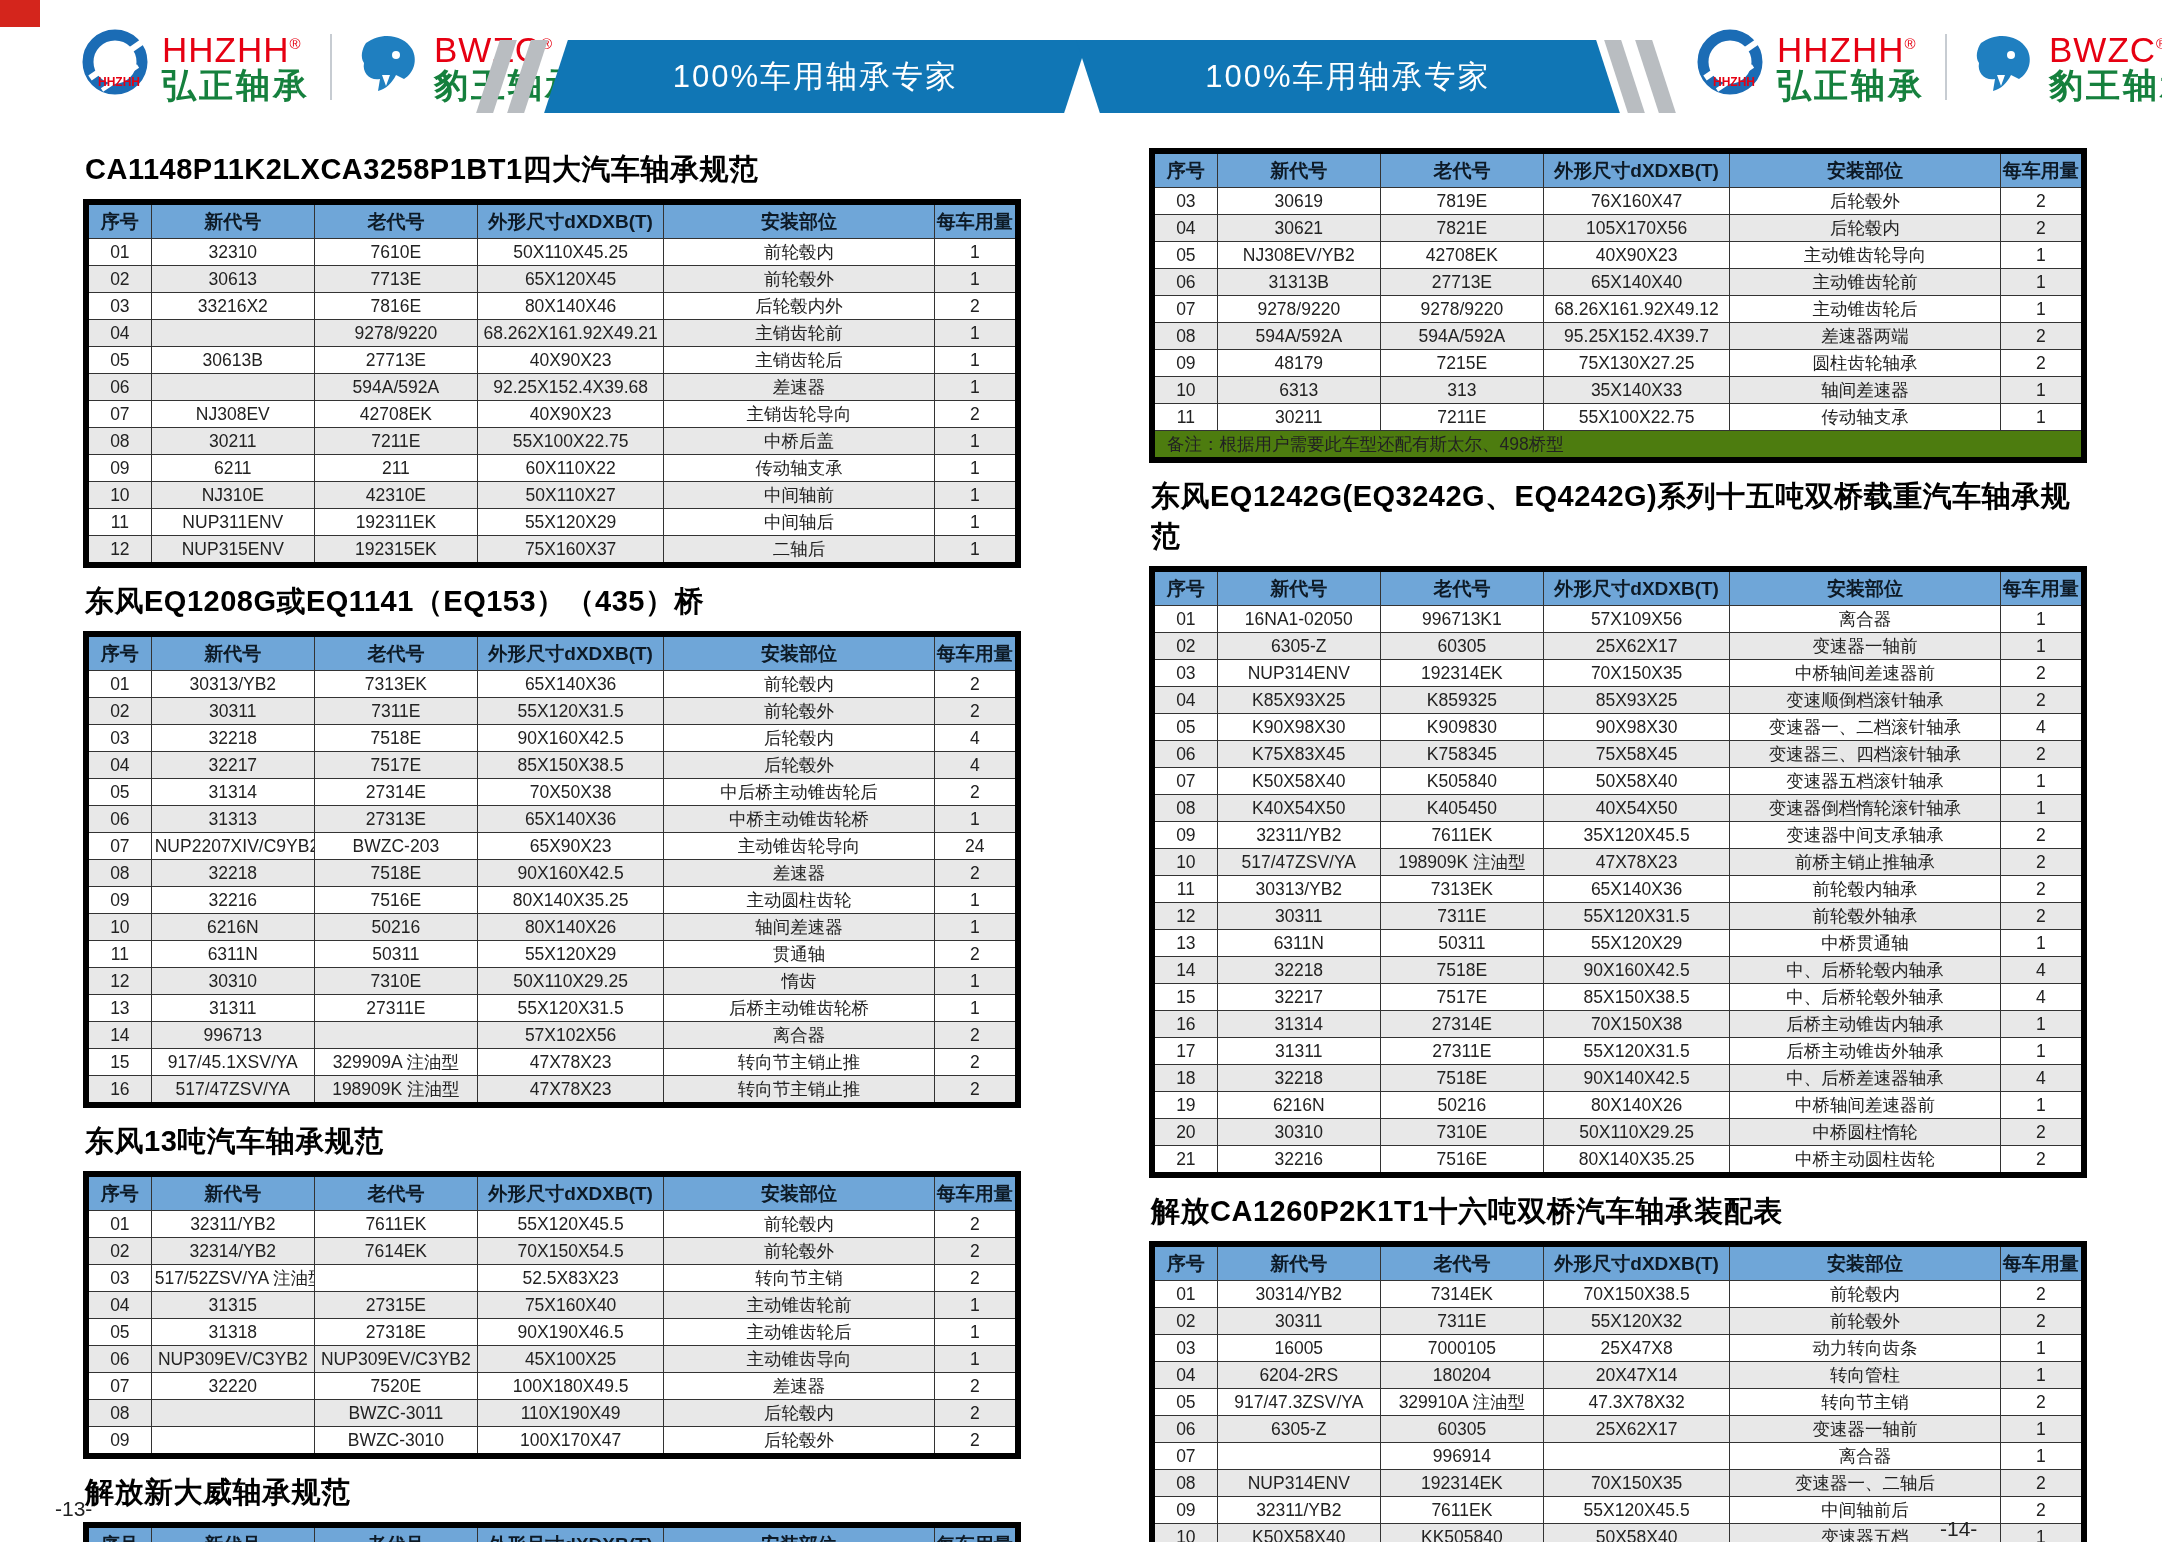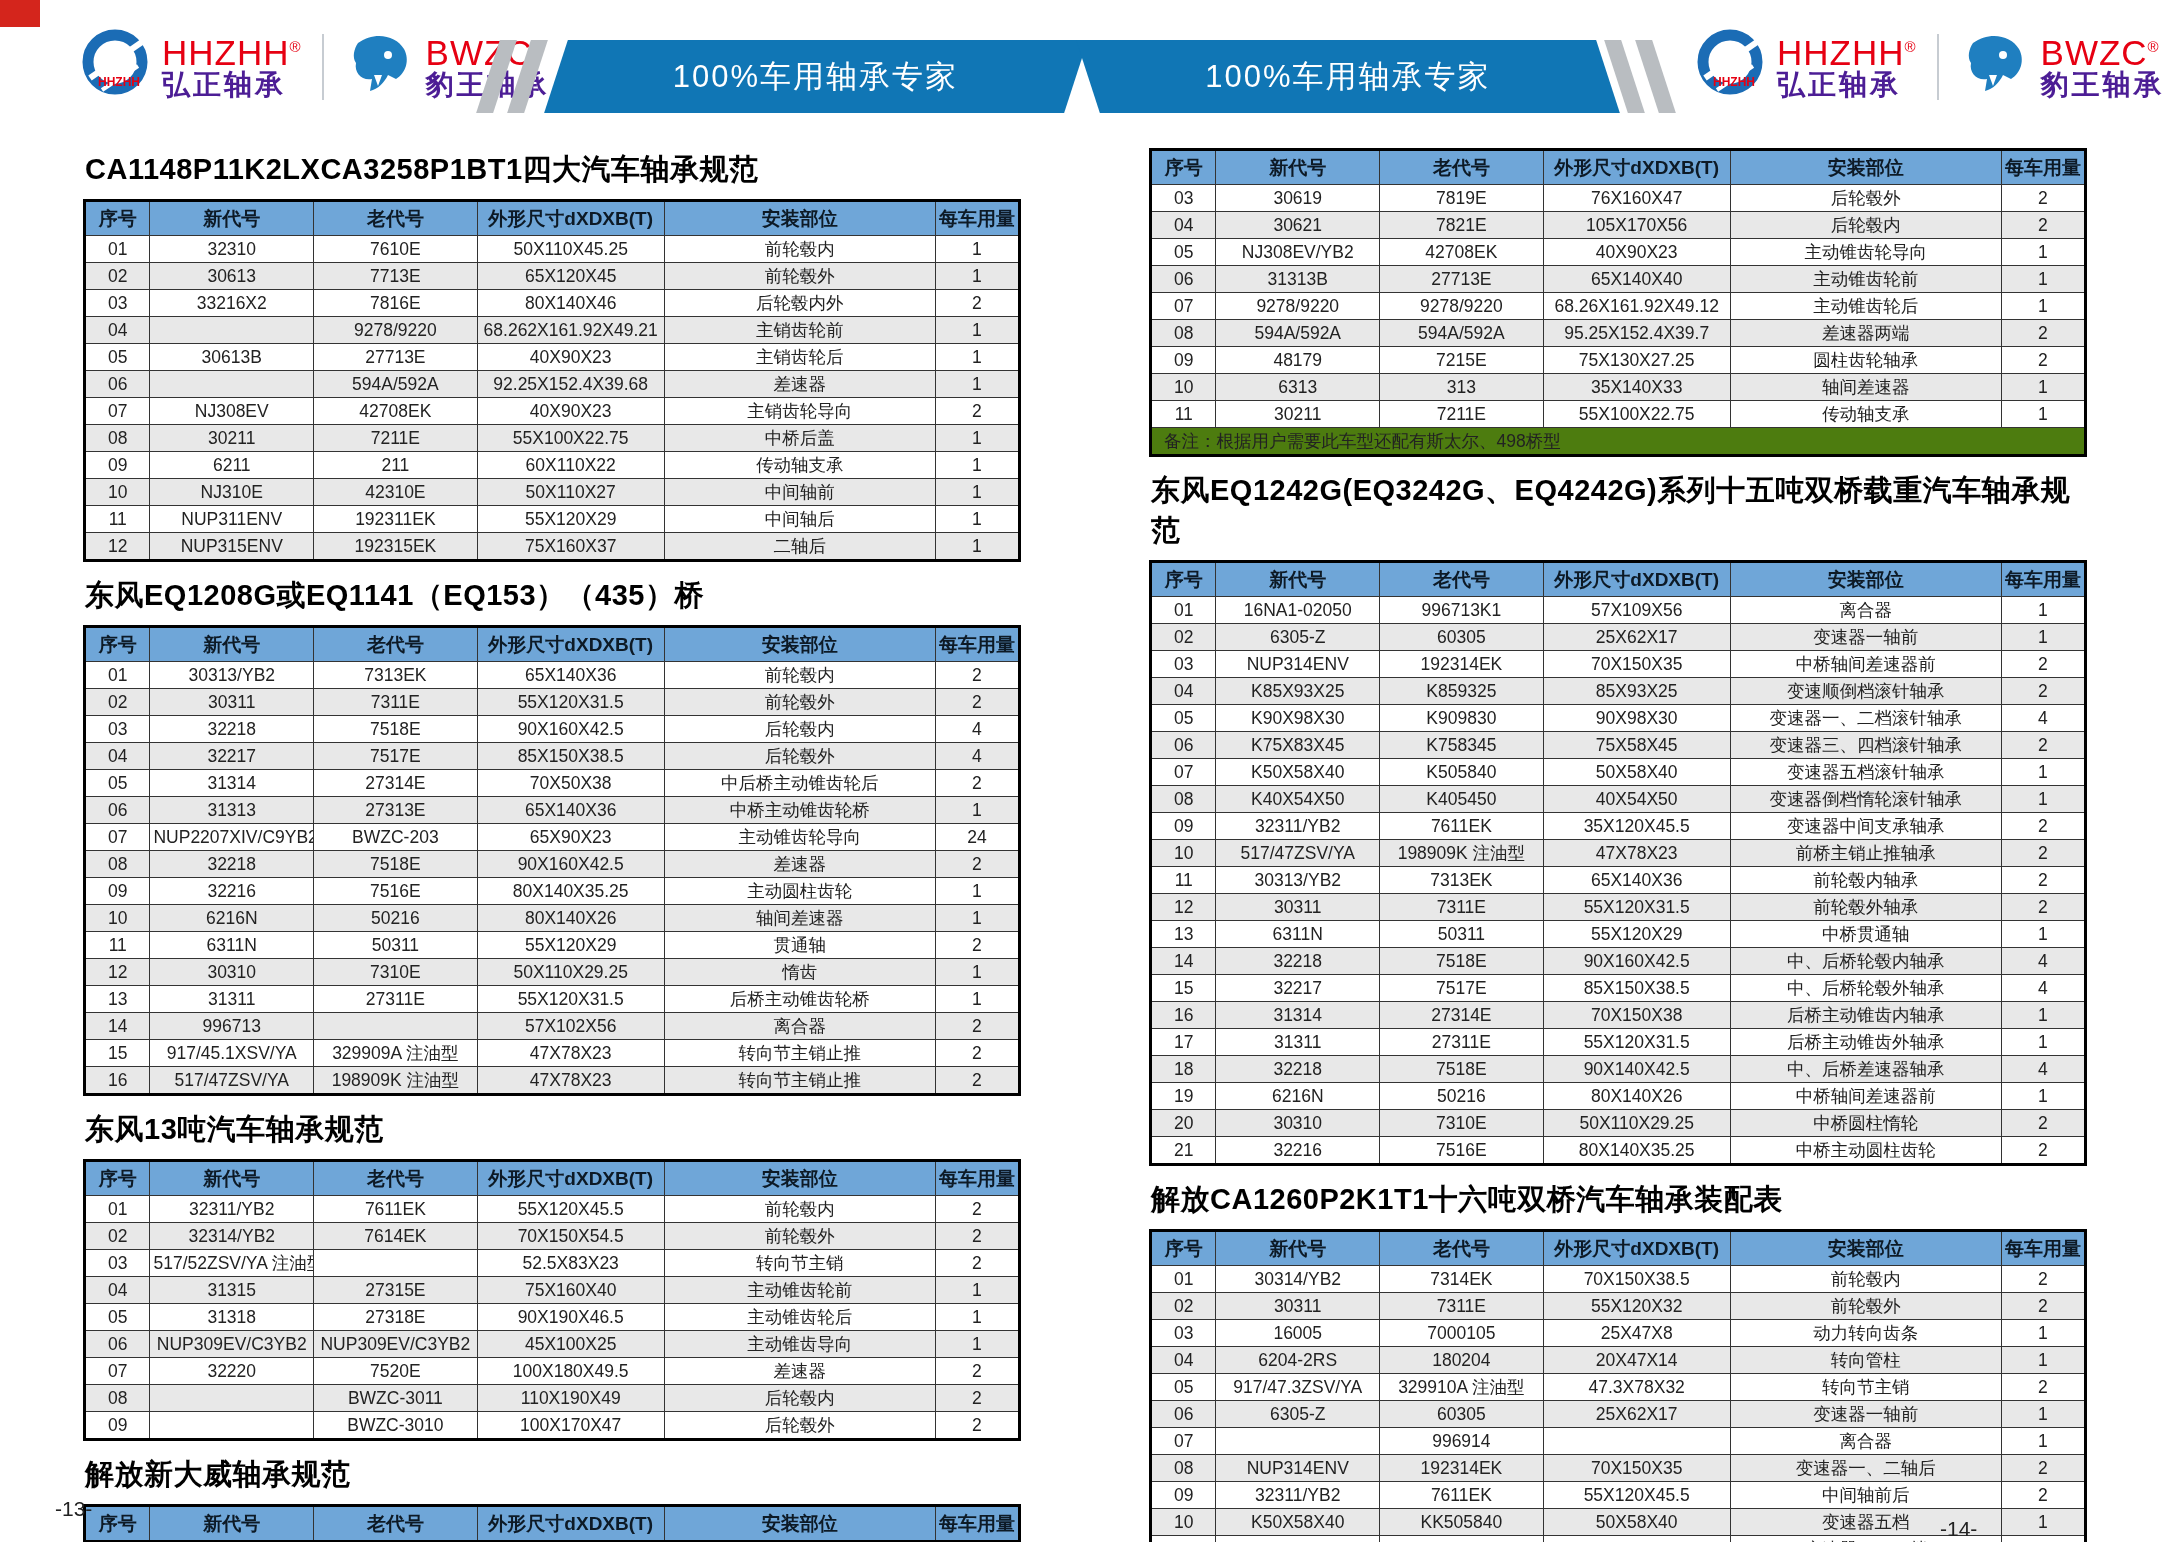--- a/index.html
+++ b/index.html
@@ -11,41 +11,41 @@
   
   .header{position:relative;height:132px;background:#fff;}
   .red-corner{position:absolute;left:0;top:0;width:40px;height:27px;background:#d4251c;}
   .logos{position:absolute;top:28px;display:flex;align-items:center;gap:20px;}
   .logos.left-side{left:78px;}
   .logos.right-side{left:1693px;}
   .logo{display:flex;align-items:center;gap:10px;}
   .logo-texts{line-height:1.02;white-space:nowrap;}
   .logo-en{color:#e60012;font-weight:normal;font-size:35px;letter-spacing:1px;}
   .logo-en sup{font-size:15px;}
-  .logo-cn{color:#4c1d95;font-weight:bold;font-size:28px;letter-spacing:3px;}
+  .logo-cn{color:#15803d;font-weight:bold;font-size:34px;letter-spacing:3px;}
   .logo-divider{width:2px;height:66px;background:#c7ccd2;}
   .stripes{position:absolute;top:40px;display:flex;gap:14px;}
   .stripes.left-stripes{left:488px;}
   .stripes.right-stripes{left:1616px;}
   .stripe{width:17px;height:73px;background:#b9bdc1;}
   .left-stripes .stripe{transform:skewX(-18deg);}
   .right-stripes .stripe{transform:skewX(18deg);}
   .banner{position:absolute;top:40px;height:73px;background:#1076b5;
           display:flex;align-items:center;justify-content:center;}
   .banner.left-banner{left:556px;width:520px;transform:skewX(-18deg);}
   .banner.left-banner .banner-text{transform:skewX(18deg);}
   .banner.right-banner{left:1088px;width:520px;transform:skewX(18deg);}
   .banner.right-banner .banner-text{transform:skewX(-18deg);}
   .banner-text{color:#ffffff;font-size:31px;letter-spacing:2px;}
   
   .content{display:flex;padding:16px 0 0 83px;gap:128px;}
   .pagecol{width:938px;}
   h2.tbl-title{font-size:29px;font-weight:bold;color:#000;margin:14px 0 9px 2px;letter-spacing:0.5px;}
   h2.first{margin-top:2px;}
-  table.tbl{width:100%;border-collapse:collapse;border:3px solid #000000;table-layout:fixed;}
+  table.tbl{width:100%;border-collapse:collapse;border:6px solid #000000;table-layout:fixed;}
   .tbl th{background:#6fa6d8;color:#0d1a26;font-weight:bold;font-size:19px;
           border:1.5px solid #333;height:31px;padding:1px 2px;}
   .tbl td{border:1.5px solid #333;text-align:center;font-size:17.5px;color:#222;
           height:23px;padding:1px 3px;overflow:hidden;white-space:nowrap;background:#fff;}
   .tbl tr.alt td{background:#e8e8e8;}
   .tbl tr.note td{background:#4d7c0f;text-align:left;padding-left:12px;font-size:17.5px;}
   .t5-gap{margin-top:0;}
   .pagenum{position:absolute;top:1497px;font-size:21px;color:#222;}
   .pagenum.pn-left{left:55px;}
   .pagenum.pn-right{left:1940px;margin-top:20px;}

